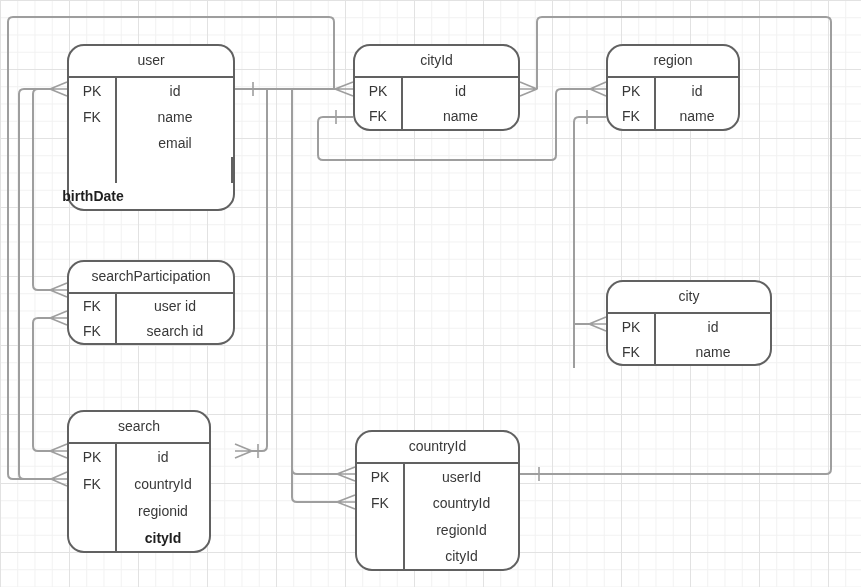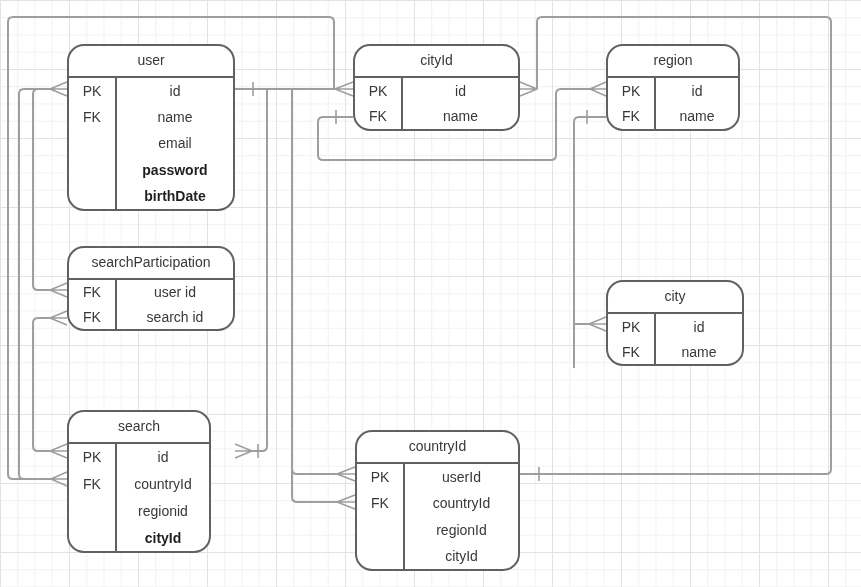--- a/index.html
+++ b/index.html
@@ -75,21 +75,20 @@
 <div class="table" style="left:67px;top:44px;width:168px;height:167px">
   <div class="t-header">user</div>
   <div class="t-body">
       <div class="cell key">PK</div>
       <div class="cell name">id</div>
       <div class="cell key">FK</div>
       <div class="cell name">name</div>
       <div class="cell key"></div>
       <div class="cell name">email</div>
       <div class="cell key"></div>
-      <div class="cell name bold">password</div>
       <div class="cell key"></div>
       <div class="cell name bold">birthDate</div>
     </div>
 </div>
 
 <div class="table" style="left:353px;top:44px;width:167px;height:87px">
   <div class="t-header">cityId</div>
   <div class="t-body">
       <div class="cell key">PK</div>
       <div class="cell name">id</div>
@@ -101,31 +100,31 @@
 <div class="table" style="left:606px;top:44px;width:134px;height:87px">
   <div class="t-header">region</div>
   <div class="t-body">
       <div class="cell key">PK</div>
       <div class="cell name">id</div>
       <div class="cell key">FK</div>
       <div class="cell name">name</div>
     </div>
 </div>
 
-<div class="table" style="left:67px;top:246px;width:168px;height:85px">
+<div class="table" style="left:67px;top:260px;width:168px;height:85px">
   <div class="t-header">searchParticipation</div>
   <div class="t-body">
       <div class="cell key">FK</div>
       <div class="cell name">user id</div>
       <div class="cell key">FK</div>
       <div class="cell name">search id</div>
     </div>
 </div>
 
-<div class="table" style="left:606px;top:280px;width:138px;height:86px">
+<div class="table" style="left:606px;top:280px;width:166px;height:86px">
   <div class="t-header">city</div>
   <div class="t-body">
       <div class="cell key">PK</div>
       <div class="cell name">id</div>
       <div class="cell key">FK</div>
       <div class="cell name">name</div>
     </div>
 </div>
 
 <div class="table" style="left:67px;top:410px;width:144px;height:143px">

